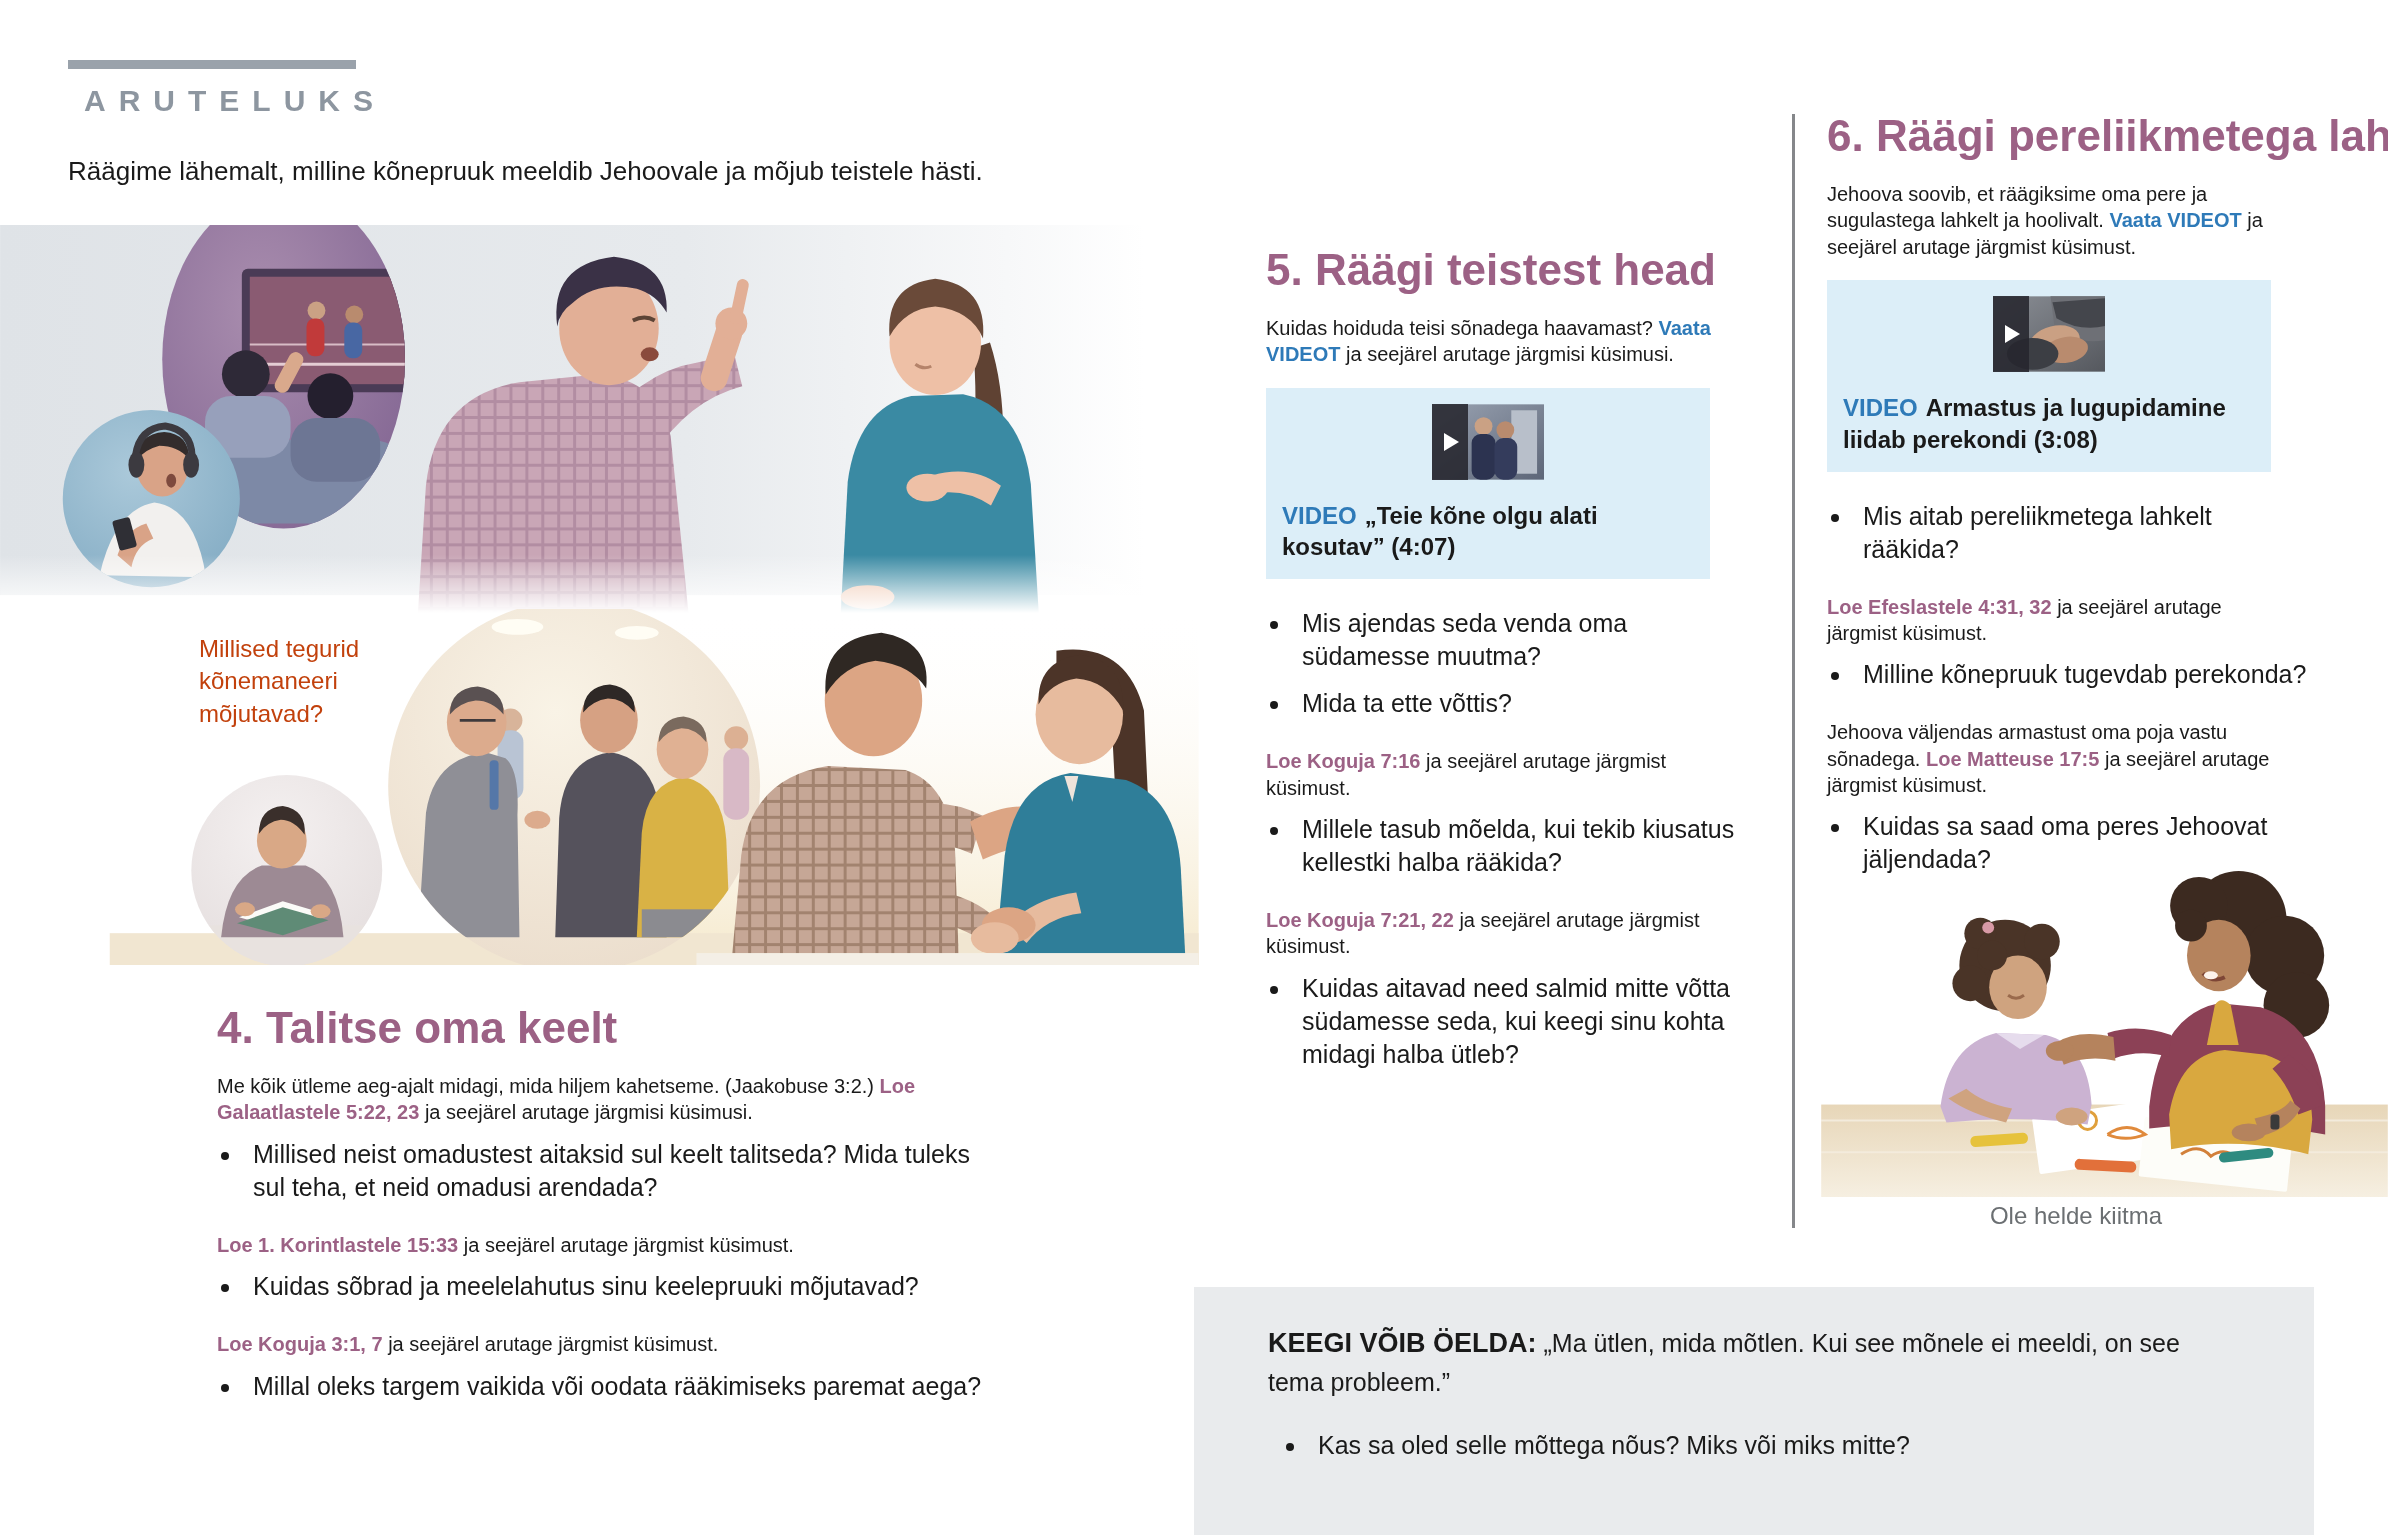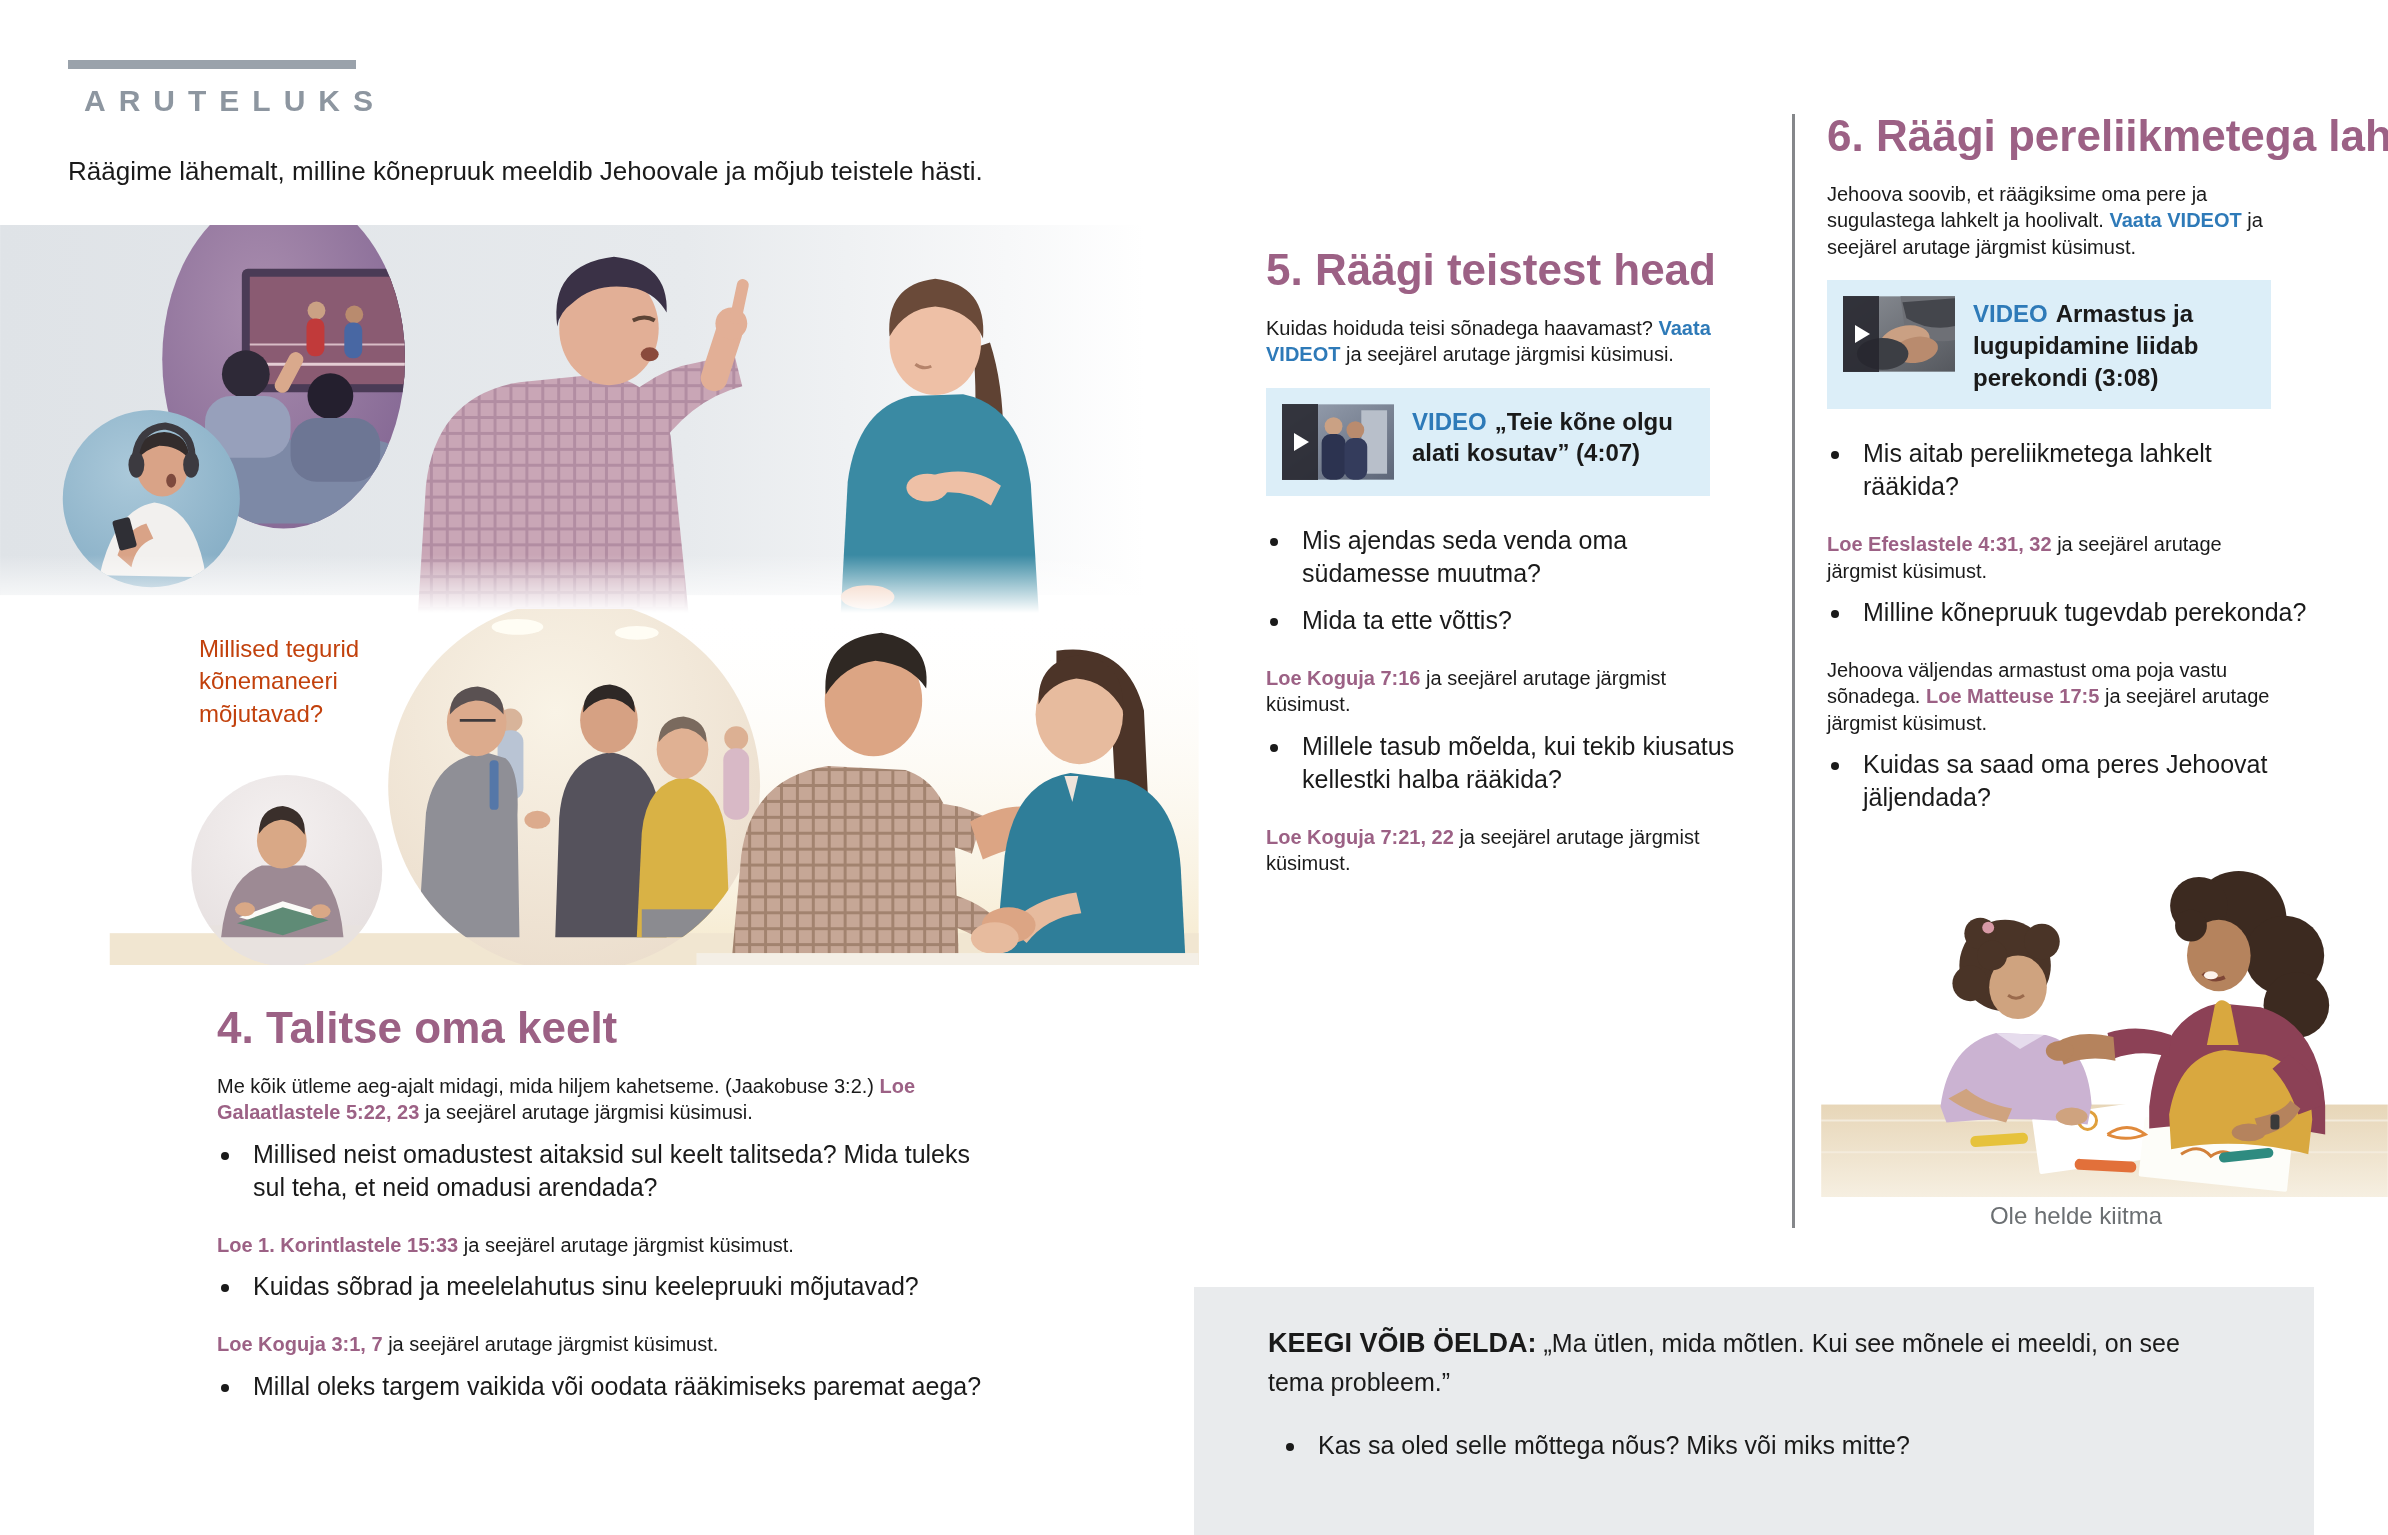--- a/index.html
+++ b/index.html
@@ -26,22 +26,22 @@
   .col-5{left:1266px;top:245px;width:470px;}
   .col-6{left:1827px;top:111px;width:490px;}
   .sec-title{margin:0 0 20px;font-size:44px;font-weight:700;color:#9c6185;white-space:nowrap;}
   .body{margin:0 0 10px;font-size:20px;line-height:1.32;}
   .scripture{color:#9c6185;font-weight:700;text-decoration:none;cursor:pointer;}
   .bluelink{color:#2e7ab8;font-weight:700;text-decoration:none;cursor:pointer;}
   ul.bullets{margin:12px 0 28px;padding-left:26px;list-style:disc;}
   ul.bullets li{font-size:25px;line-height:1.32;padding-left:10px;margin-bottom:14px;}
   ul.bullets li:last-child{margin-bottom:0;}
   
-  .video-box{display:flex;align-items:flex-start;gap:18px;background:#dceef8;
-             padding:16px 16px;width:444px;box-sizing:border-box;margin:20px 0 28px;cursor:pointer;}
+  .video-box{display:flex;align-items:center;gap:18px;background:#dceef8;
+             padding:16px 16px;width:444px;box-sizing:border-box;margin:20px 0 28px;cursor:pointer;flex-direction:column;}
   .thumb{position:relative;width:112px;height:76px;flex:none;overflow:hidden;}
   .thumb svg{display:block;}
   .play-overlay{position:absolute;left:0;top:0;width:36px;height:100%;
                 background:rgba(38,38,46,0.88);display:flex;align-items:center;justify-content:center;}
   .play-tri{width:0;height:0;border-left:15px solid #fff;border-top:9px solid transparent;
             border-bottom:9px solid transparent;margin-left:3px;}
   .video-text{margin:2px 0 0;font-size:24px;font-weight:700;line-height:1.32;}
   .vlabel{color:#2e7ab8;}
   .vtitle{color:#1a1a1a;margin-left:8px;}
   
@@ -280,20 +280,23 @@
     </div>
     <ul class="bullets">
       <li>Mis ajendas seda venda oma südamesse muutma?</li>
       <li>Mida ta ette võttis?</li>
     </ul>
     <p class="body"><a class="scripture">Loe Koguja 7:16</a><span> ja seejärel arutage järgmist küsimust.</span></p>
     <ul class="bullets">
       <li>Millele tasub mõelda, kui tekib kiusatus kellestki halba rääkida?</li>
     </ul>
     <p class="body"><a class="scripture">Loe Koguja 7:21, 22</a><span> ja seejärel arutage järgmist küsimust.</span></p>
+    <ul class="bullets">
+      <li>Kuidas aitavad need salmid mitte võtta südamesse seda, kui keegi sinu kohta midagi halba ütleb?</li>
+    </ul>
   </section>
 
   <div class="divider"></div>
 
   <section class="col col-6">
     <h2 class="sec-title">6. Räägi pereliikmetega lahkelt</h2>
     <p class="body" style="width:470px;"><span>Jehoova soovib, et räägiksime oma pere ja sugulastega lahkelt ja hoolivalt. </span><a class="bluelink">Vaata VIDEOT</a><span> ja seejärel arutage järgmist küsimust.</span></p>
     <div class="video-box">
       <div class="thumb">
         <svg width="112" height="76" viewBox="0 0 113 76" xmlns="http://www.w3.org/2000/svg">

